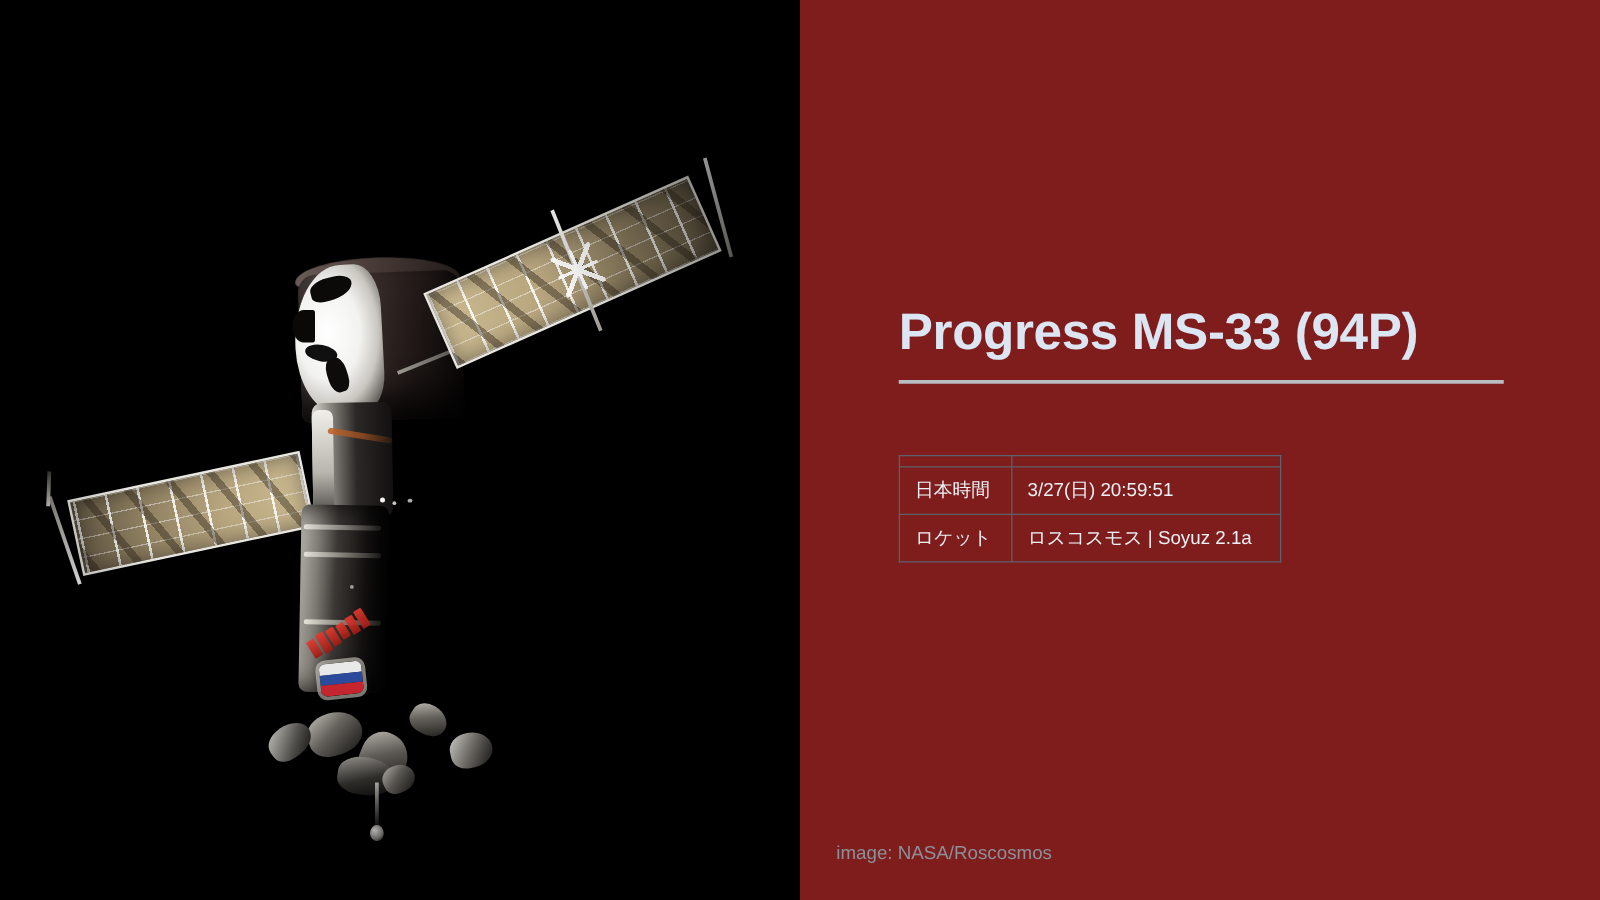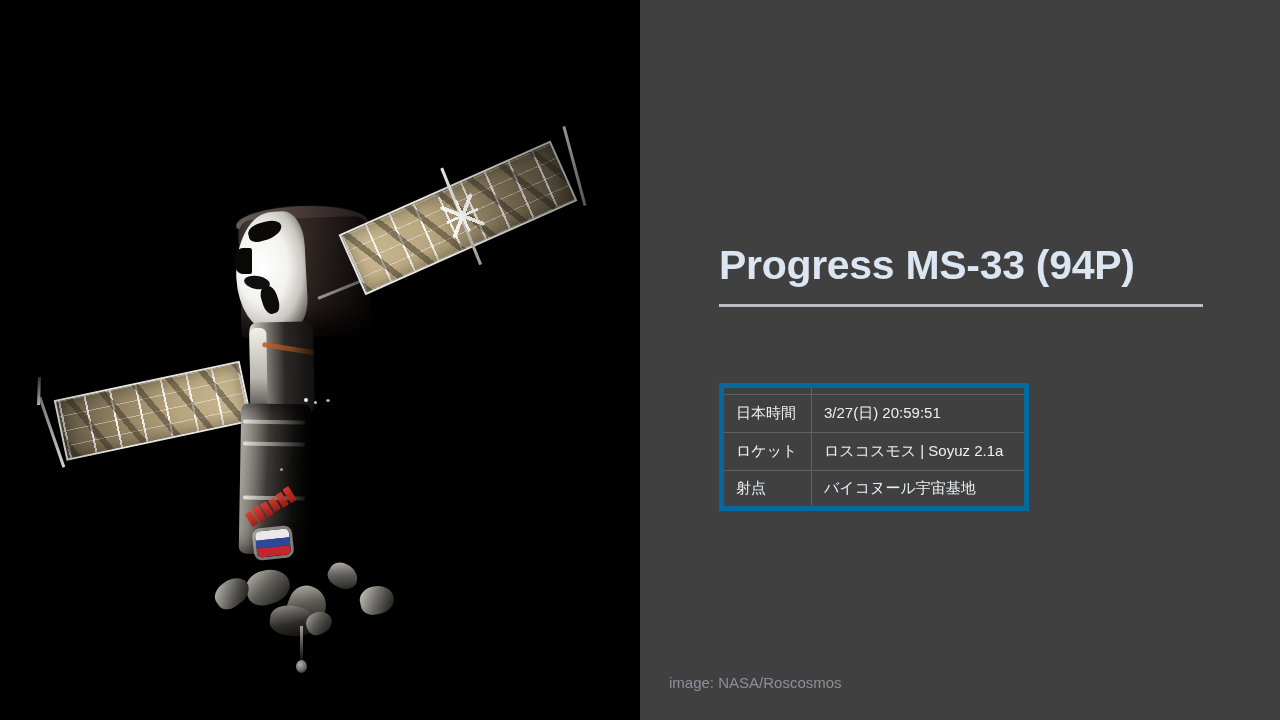--- a/index.html
+++ b/index.html
@@ -206,41 +206,41 @@
   }
   .vignette {
     position:absolute; inset:0;
     background:radial-gradient(ellipse at 45% 48%, rgba(0,0,0,0) 38%, rgba(0,0,0,.55) 78%, #000 100%);
     pointer-events:none;
   }
 
   
   .info-panel {
     position:absolute; left:640px; top:0; width:640px; height:720px;
-    background:#404040;
+    background:#7f1d1d;
   }
   .title {
     position:absolute; left:79px; top:242px; width:500px;
     font-size:41px; font-weight:bold; color:#dce5f2;
     letter-spacing:-.3px; white-space:nowrap;
   }
   .rule {
     position:absolute; left:79px; top:304px; width:484px; height:3px;
     background:#b9bcc2;
   }
   .subtitle {
     position:absolute; left:79px; top:318px;
     font-size:17px; color:#e7eaf0; letter-spacing:.2px;
   }
 
   
   .spec-table {
-    position:absolute; left:79px; top:383px;
+    position:absolute; left:79px; top:364px;
     border-collapse:collapse;
-    border:5px solid #0369a1;
+    border:1px solid #0369a1;
   }
   .spec-table th, .spec-table td {
     border:1px solid #5c626d;
     color:#eceff4; font-size:15px; font-weight:normal;
     text-align:left; vertical-align:middle;
   }
   .spec-table thead th { height:9px; padding:0; }
   .spec-table thead th.k { width:90px; }
   .spec-table thead th.v { width:215px; }
   .spec-table tbody td { height:38px; padding:0 12px; }
@@ -341,23 +341,19 @@
       </thead>
       <tbody>
         <tr>
           <td class="k">日本時間</td>
           <td class="v">3/27(日) 20:59:51</td>
         </tr>
         <tr>
           <td class="k">ロケット</td>
           <td class="v">ロスコスモス | Soyuz 2.1a</td>
         </tr>
-        <tr>
-          <td class="k">射点</td>
-          <td class="v">バイコヌール宇宙基地</td>
-        </tr>
       </tbody>
     </table>
 
     <div class="credit">image: NASA/Roscosmos</div>
   </div>
 
 </div>
 
 </body></html>

